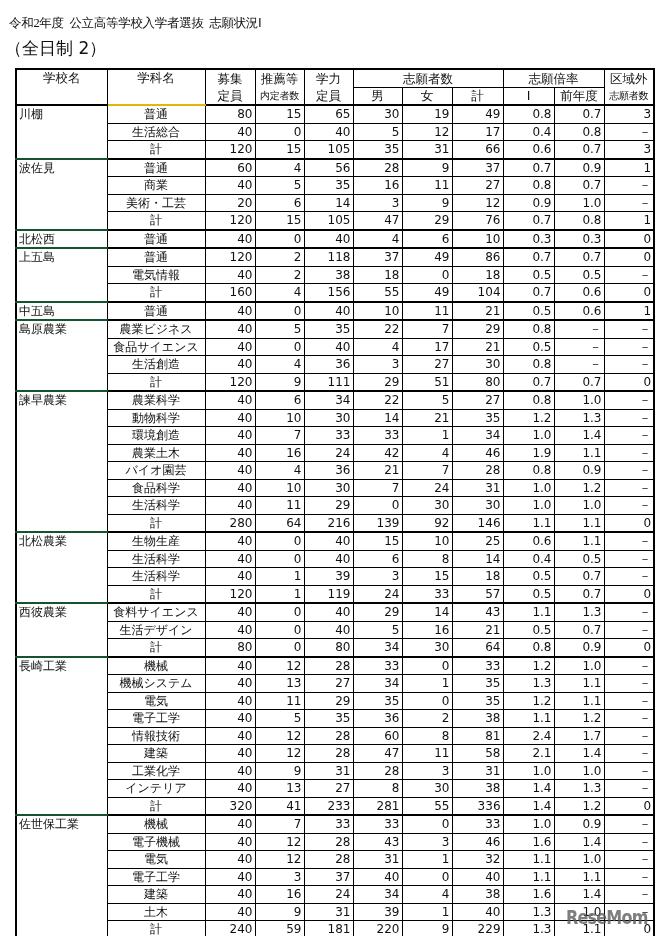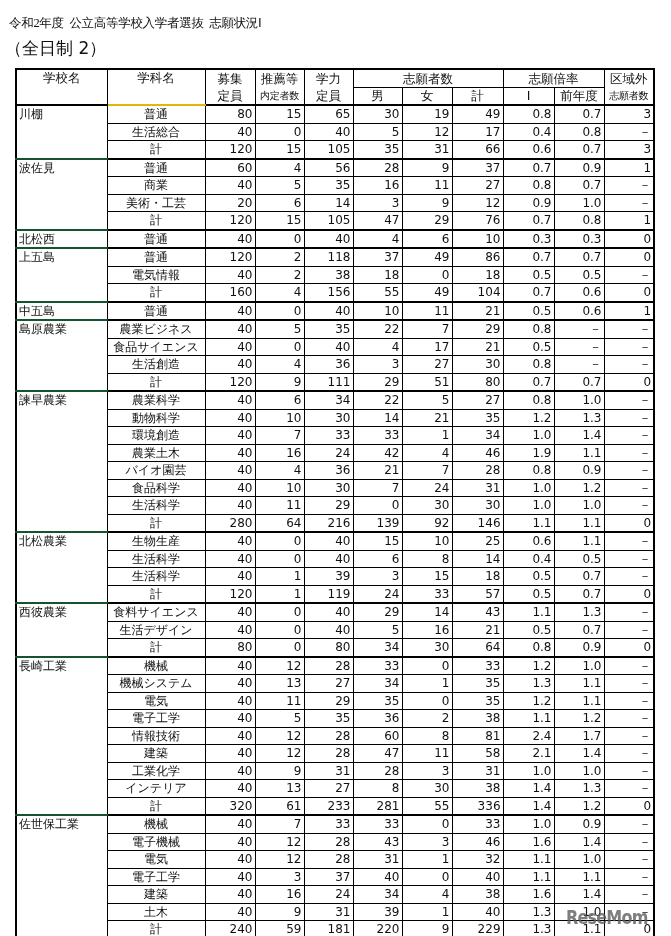--- a/index.html
+++ b/index.html
@@ -571,21 +571,21 @@
         <td class="num">8</td>
         <td class="num">30</td>
         <td class="num">38</td>
         <td class="num">1.4</td>
         <td class="num">1.3</td>
         <td class="num">－</td>
       </tr>
       <tr class="total">
         <td class="subject">計</td>
         <td class="num">320</td>
-        <td class="num">61</td>
+        <td class="num">41</td>
         <td class="num">233</td>
         <td class="num">281</td>
         <td class="num">55</td>
         <td class="num">336</td>
         <td class="num">1.4</td>
         <td class="num">1.2</td>
         <td class="num">0</td>
       </tr>
       <tr class="grpstart">
         <td class="school first" rowspan="7">佐世保工業</td>

